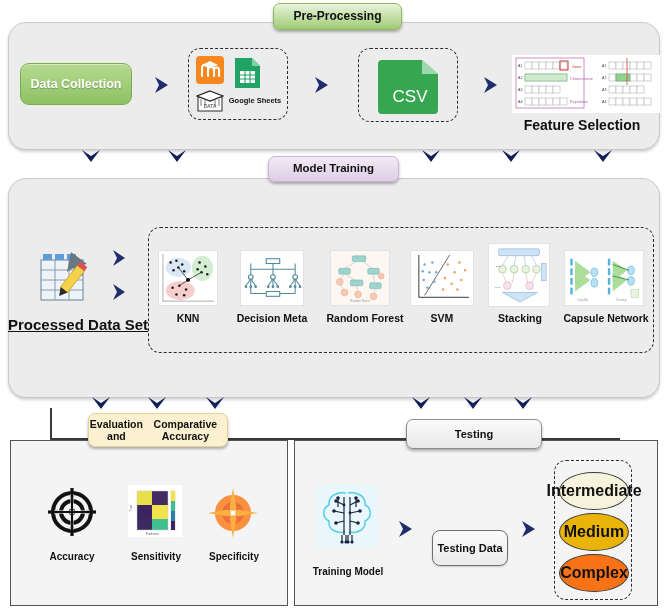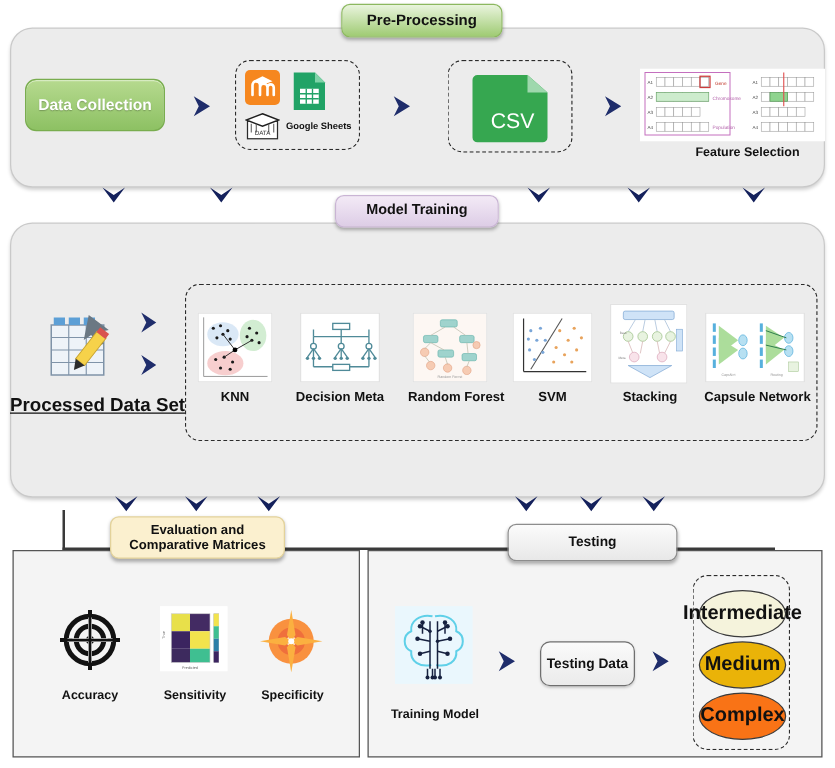--- a/index.html
+++ b/index.html
@@ -261,21 +261,21 @@
         <rect x="104" y="43" width="7" height="7"></rect>
         <rect x="111" y="43" width="7" height="7"></rect>
       <rect x="118" y="43" width="7" height="7"></rect>
         <rect x="125" y="43" width="7" height="7"></rect>
         <rect x="132" y="43" width="7" height="7"></rect>
     </g>
     <rect x="104" y="19" width="14" height="7" fill="#8fd48f" stroke="#4f9a4f" stroke-width="0.5"></rect>
     <line x1="115" y1="3" x2="115" y2="30" stroke="#e05050" stroke-width="0.9"></line>
   </svg>
 </div>
-<div class="cap" style="left:538px; top:117px; width:120px; font-size:10px;">Feature Selection</div>
+<div class="cap" style="left:522px; top:117px; width:120px; font-size:14px;">Feature Selection</div>
 
 <div class="chev" style="left:80px; top:148px;">
   <svg width="22" height="18" viewBox="0 0 22 18">
       <path d="M2 2 L11 14 L20 2 L11 8 Z" fill="#14215c"></path>
     </svg>
 </div>
 <div class="chev" style="left:166px; top:148px;">
   <svg width="22" height="18" viewBox="0 0 22 18">
       <path d="M2 2 L11 14 L20 2 L11 8 Z" fill="#14215c"></path>
     </svg>
@@ -580,23 +580,23 @@
   <svg width="22" height="18" viewBox="0 0 22 18">
       <path d="M2 2 L11 14 L20 2 L11 8 Z" fill="#14215c"></path>
     </svg>
 </div>
 
 <div class="vline" style="left:50px; top:408px; height:32px;"></div>
 <div class="hline" style="left:50px; top:438px; width:570px;"></div>
 
 <div class="section plain" style="left:10px; top:440px; width:278px; height:166px;"></div>
 
-<div class="badge cream" style="left:88px; top:413px; width:140px; height:34px; font-size:10.5px; flex-direction:column;">
+<div class="badge cream" style="left:88px; top:413px; width:140px; height:34px; font-size:10.5px; ">
   <span>Evaluation and</span>
-  <span>Comparative Matrices</span>
+  <span>Comparative Accuracy</span>
 </div>
 
 <div style="position:absolute; left:48px; top:488px; width:48px; height:48px;">
   <svg viewBox="0 0 48 48" width="48" height="48">
     <circle cx="24" cy="24" r="19" fill="none" stroke="#121212" stroke-width="4"></circle>
     <circle cx="24" cy="24" r="11" fill="none" stroke="#121212" stroke-width="4"></circle>
     <circle cx="24" cy="24" r="3.4" fill="#121212"></circle>
     <g stroke="#121212" stroke-width="3.2">
       <line x1="24" y1="0" x2="24" y2="10"></line>
         <line x1="24" y1="38" x2="24" y2="48"></line>
@@ -700,21 +700,21 @@
   </svg>
 </div>
 <div class="cap b" style="left:300px; top:566px; width:96px;">Training Model</div>
 
 <div class="chev" style="left:396px; top:518px;">
   <svg width="22" height="22" viewBox="0 0 22 22">
       <path d="M3 3 L16 11 L3 19 L7 11 Z" fill="#1f2d6b"></path>
     </svg>
 </div>
 
-<div class="tdata" style="left:432px; top:513px; width:76px; height:36px;">
+<div class="tdata" style="left:432px; top:530px; width:76px; height:36px;">
   <span>Testing Data</span>
 </div>
 
 <div class="chev" style="left:519px; top:518px;">
   <svg width="22" height="22" viewBox="0 0 22 22">
       <path d="M3 3 L16 11 L3 19 L7 11 Z" fill="#1f2d6b"></path>
     </svg>
 </div>
 
 <div class="dashed" style="left:554px; top:460px; width:78px; height:140px;"></div>

